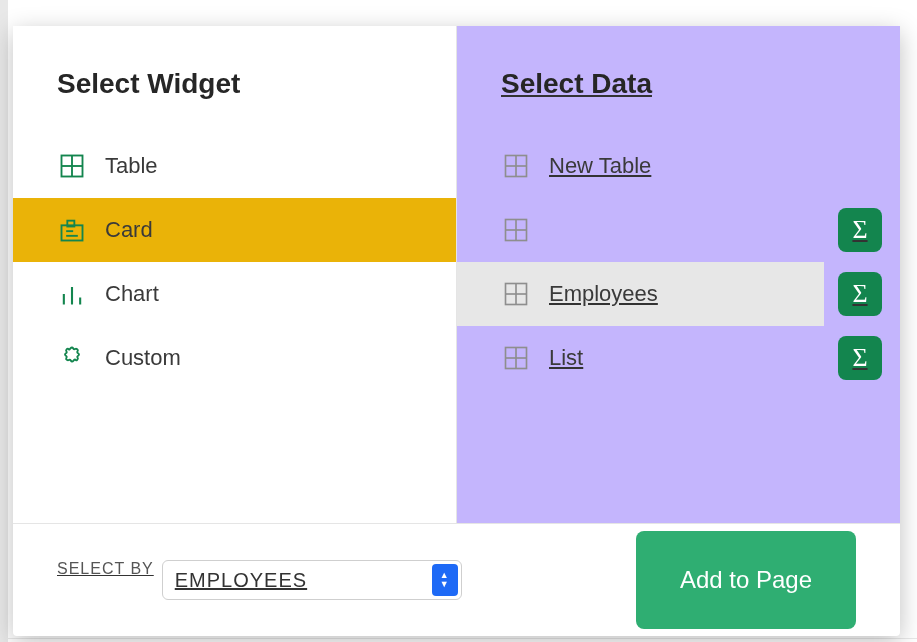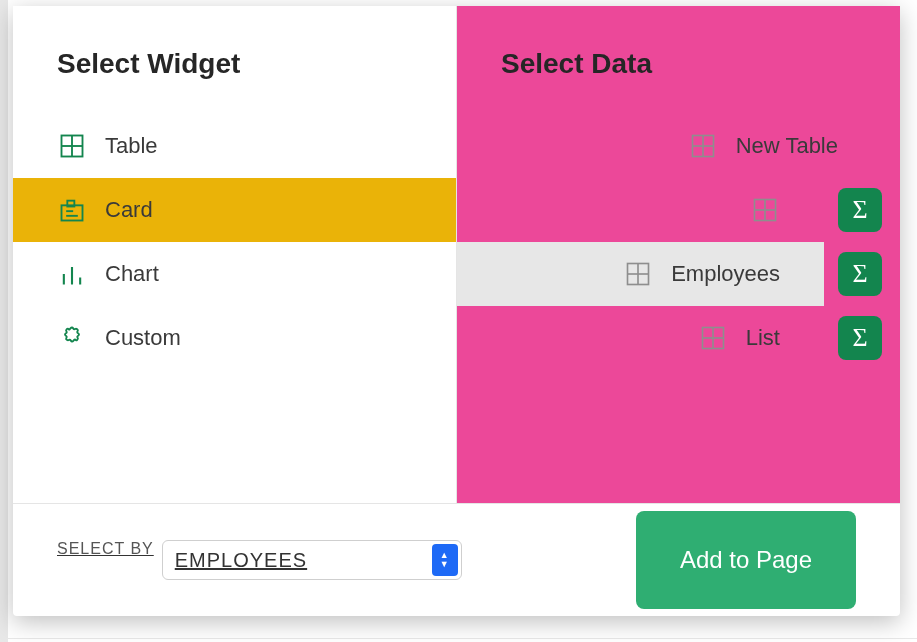--- a/index.html
+++ b/index.html
@@ -12,21 +12,21 @@
       color: #333;
     }
     .backdrop {
       position: absolute;
       inset: 0;
       background: #fff;
     }
 
     .dialog {
       position: absolute;
-      top: 6px;
+      top: 26px;
       left: 13px;
       width: 887px;
       height: 610px;
       background: #fff;
       box-shadow: 0 6px 24px rgba(0,0,0,0.25);
       border-radius: 4px;
       display: flex;
       flex-direction: column;
     }
     .panels {
@@ -38,21 +38,22 @@
     .panel {
       flex: 1;
       display: flex;
       flex-direction: column;
     }
     .panel.left {
       border-right: 1px solid #e5e5e5;
       background: #fff;
     }
     .panel.right {
-      background: #ec4899;
+      background: #c4b5fd;
+      text-decoration: underline;
     }
     .panel h2 {
       font-size: 28px;
       font-weight: 700;
       color: #262626;
       padding: 42px 44px 28px 44px;
     }
     .list {
       display: flex;
       flex-direction: column;
@@ -81,21 +82,21 @@
     }
     .ico svg { width: 28px; height: 28px; }
 
     
     .data-row-wrap {
       display: flex;
       align-items: center;
       gap: 14px;
       padding-right: 18px;
     }
-    .data-row-wrap .row { flex: 1; justify-content: flex-end; }
+    .data-row-wrap .row { flex: 1; }
     .sigma {
       width: 44px;
       height: 44px;
       border-radius: 8px;
       background: #13854e;
       color: #fff;
       display: inline-flex;
       align-items: center;
       justify-content: center;
       font-size: 26px;

